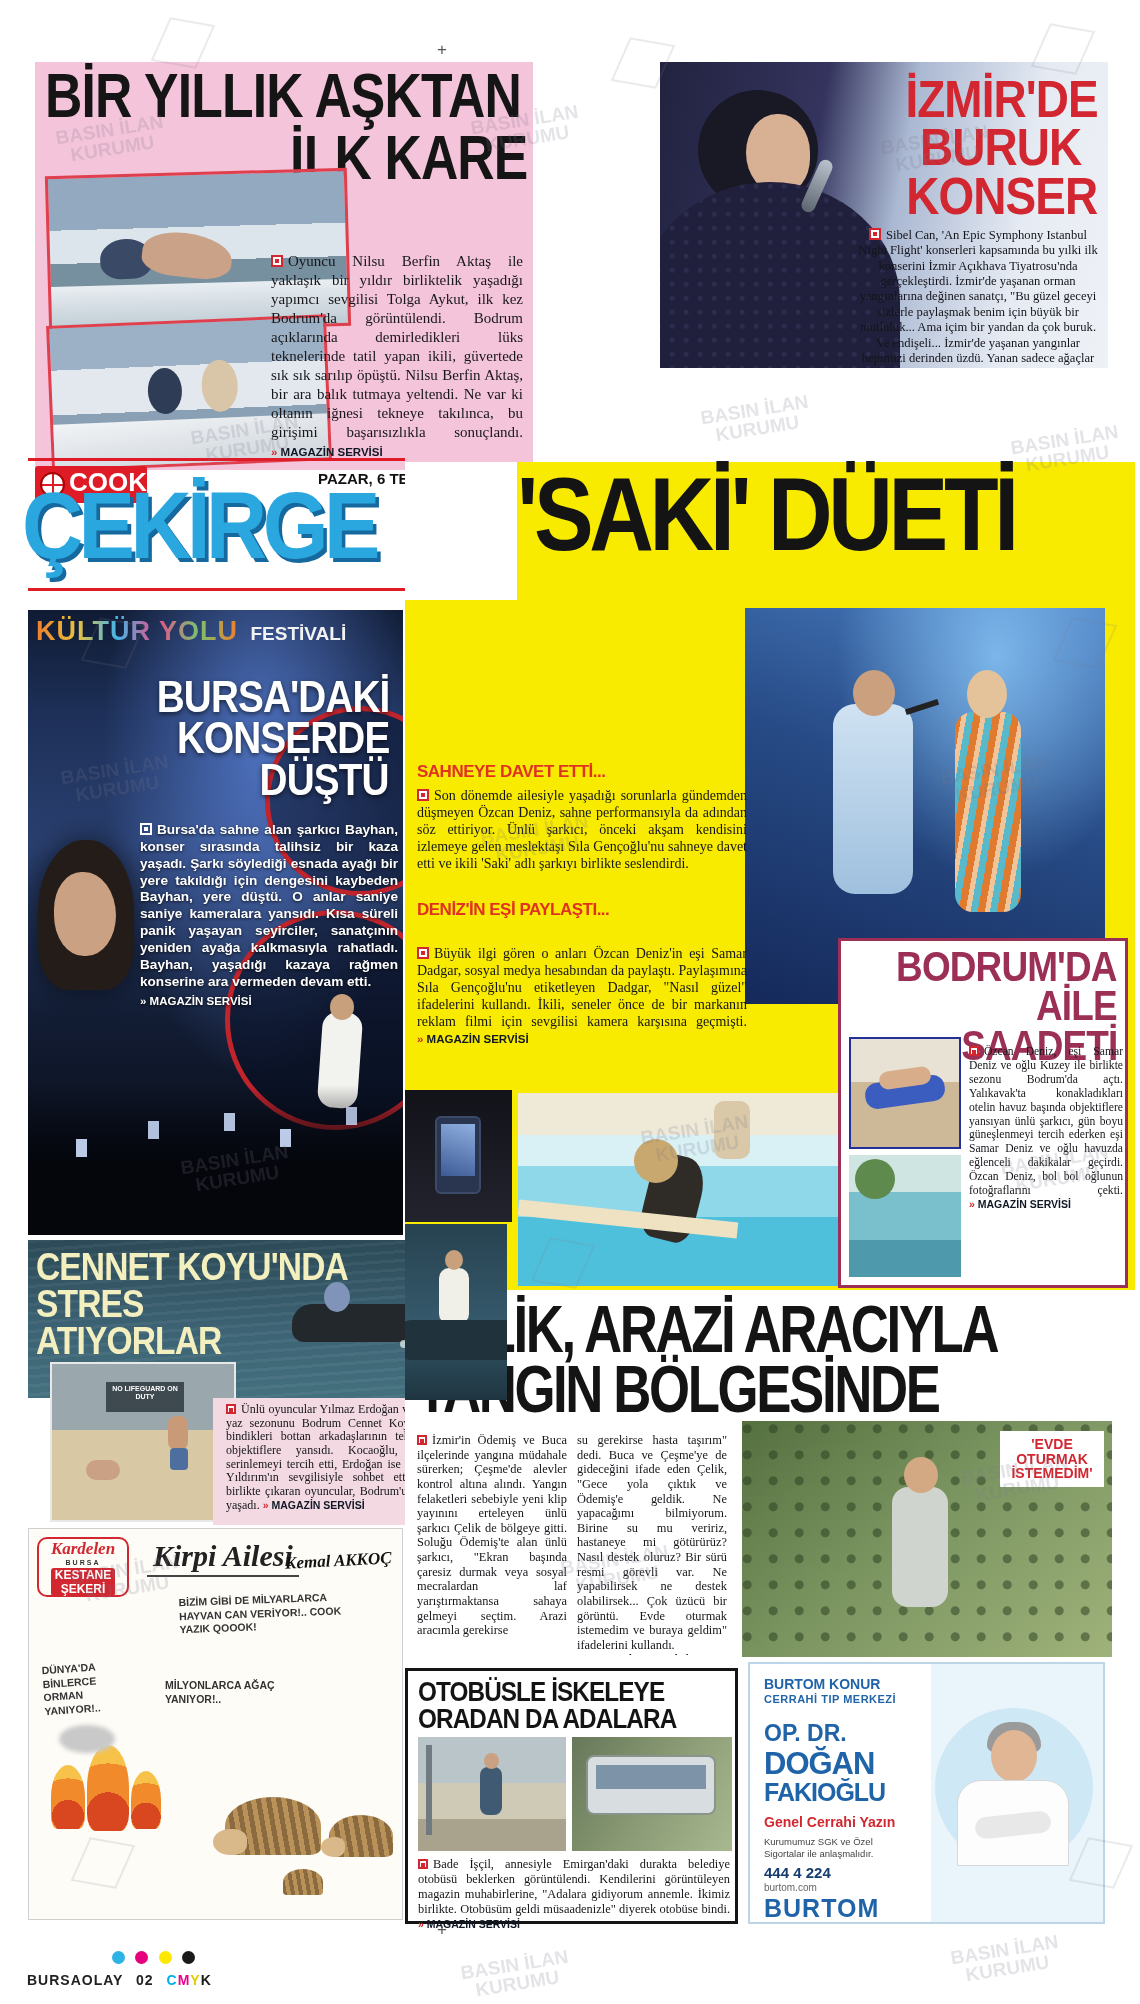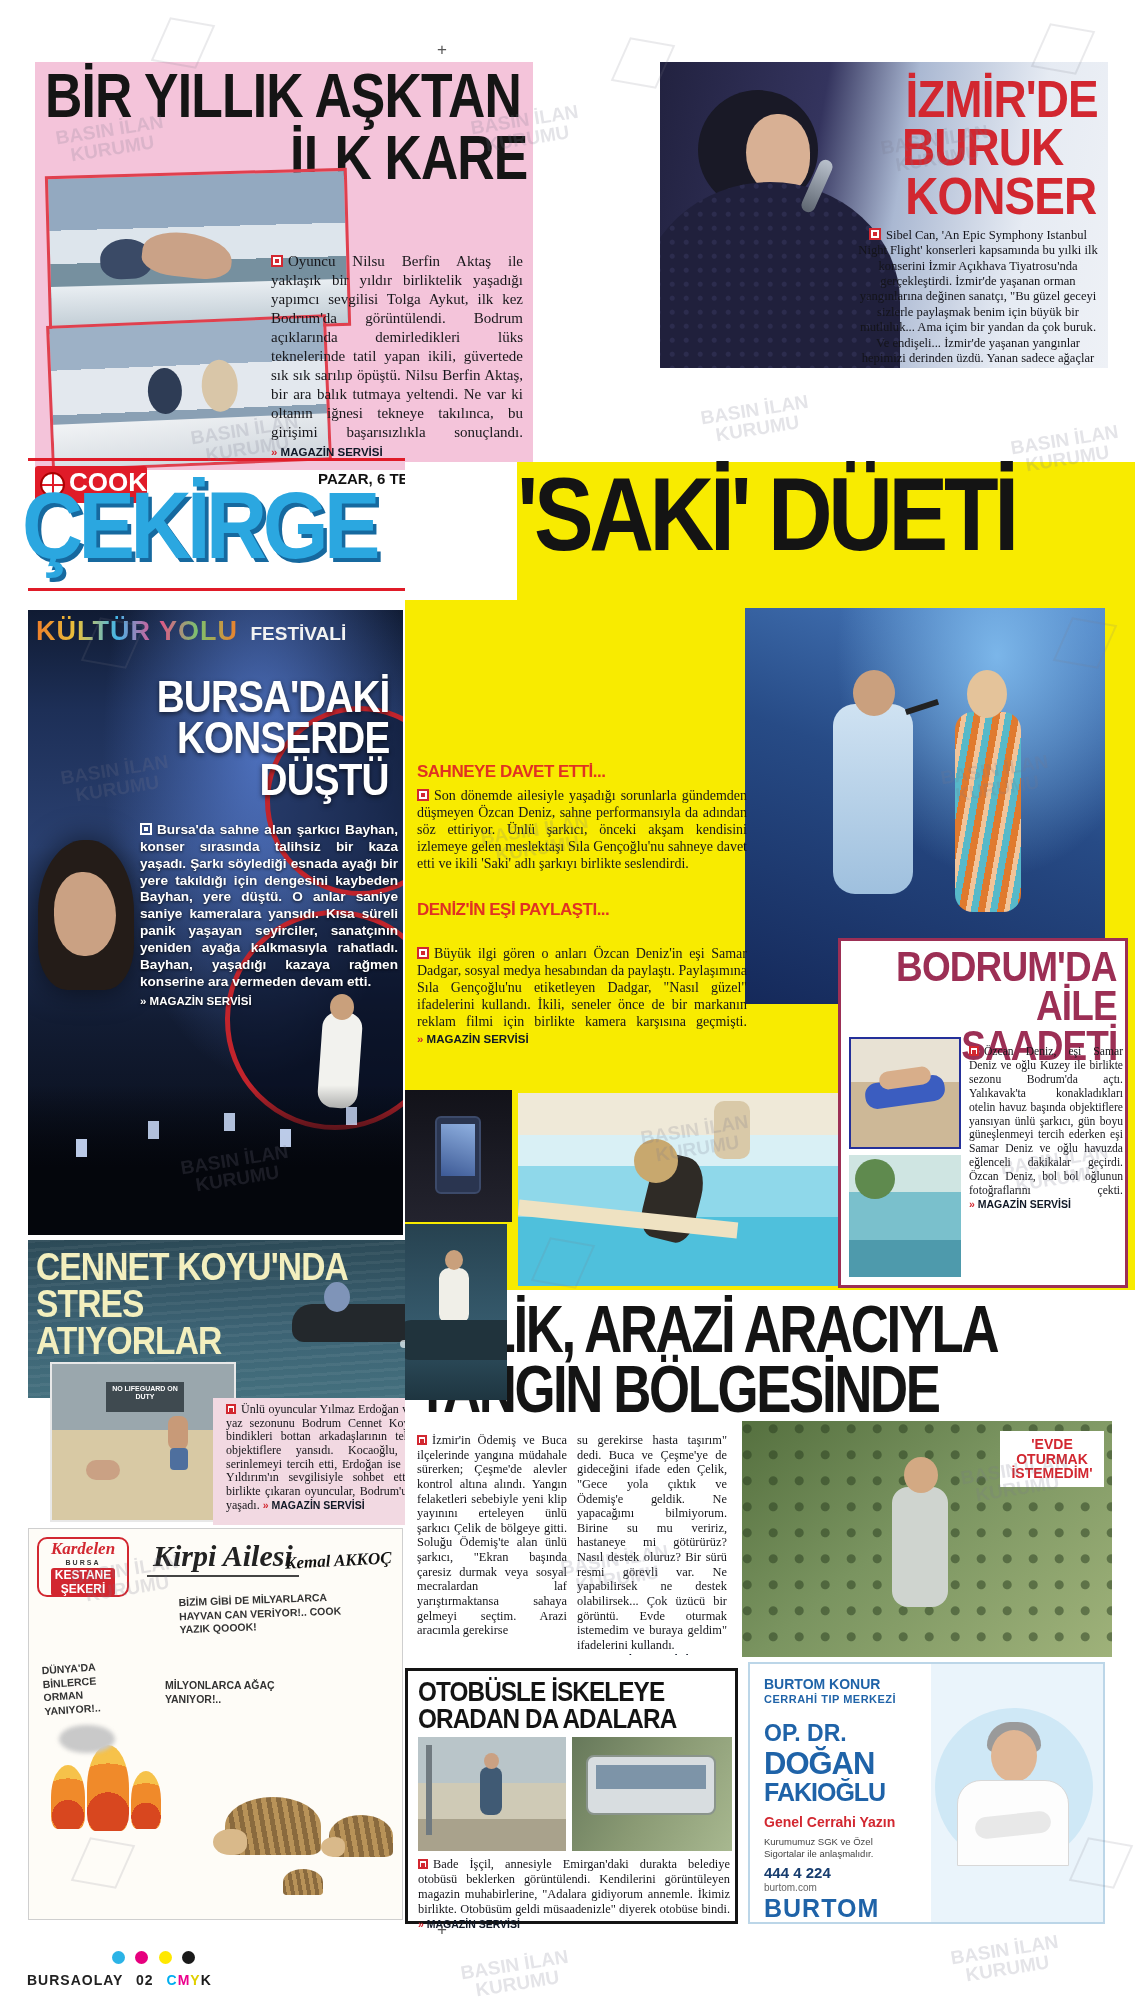--- a/index.html
+++ b/index.html
@@ -67,21 +67,21 @@
     </div>
   </div>
 
   <div class="ph" style="left:660px;top:62px;width:448px;height:306px;
        background:linear-gradient(100deg,#222240 0%,#34345e 34%,#aab8d2 52%,#e6ebf3 78%,#eef1f6 100%)">
     <div class="abs" style="left:38px;top:28px;width:120px;height:120px;border-radius:50%;background:#191926"></div>
     <div class="abs" style="left:86px;top:52px;width:64px;height:80px;border-radius:50% 50% 46% 54%;background:#d8b094"></div>
     <div class="abs" style="left:-20px;top:120px;width:260px;height:240px;border-radius:50% 50% 0 0;
          background:radial-gradient(circle at 30% 30%, #2c2c4e 2px, transparent 3px) 0 0/14px 14px,#20203c"></div>
     <div class="abs" style="left:150px;top:96px;width:14px;height:56px;border-radius:7px;background:linear-gradient(#b9c1cc,#5d6570);transform:rotate(24deg)"></div>
-    <div class="abs hl" style="right:10px;top:14px;text-align:left;font-size:51px;color:#d22730;line-height:.95">
+    <div class="abs hl" style="right:10px;top:14px;text-align:center;font-size:51px;color:#d22730;line-height:.95">
       <div><span class="cxr" style="--sx:.9">İZMİR'DE</span></div>
       <div><span class="cxr" style="--sx:.9">BURUK</span></div>
       <div><span class="cxr" style="--sx:.9">KONSER</span></div>
     </div>
     <div class="abs serif" style="left:196px;top:166px;width:244px;font-size:12.6px;line-height:1.22;color:#14141a;text-align:center">
       <span class="marker"></span><span>Sibel Can, 'An Epic Symphony Istanbul Night Flight' konserleri kapsamında bu yılki ilk konserini İzmir Açıkhava Tiyatrosu'nda gerçekleştirdi. İzmir'de yaşanan orman yangınlarına değinen sanatçı, "Bu güzel geceyi sizlerle paylaşmak benim için büyük bir mutluluk... Ama içim bir yandan da çok buruk. Ve endişeli... İzmir'de yaşanan yangınlar hepimizi derinden üzdü. Yanan sadece ağaçlar değil; canlar, yuvalar, hayatlar... Bu felakette zarar gören tüm canlar için yüreğim yanıyor" dedi.</span>
       
     </div>
   </div>
 
@@ -115,21 +115,21 @@
            background:repeating-linear-gradient(100deg,#e07a2e 0 7px,#f2c49a 7px 12px,#57b9c9 12px 19px)"></div>
       <div class="abs" style="left:222px;top:62px;width:40px;height:48px;border-radius:50%;background:#e4c39a"></div>
       <div class="abs" style="left:160px;top:96px;width:34px;height:6px;background:#222;transform:rotate(-18deg)"></div>
     </div>
     <div class="abs redsub" style="left:12px;top:300px">SAHNEYE DAVET ETTİ...</div>
     <div class="abs serif just" style="left:12px;top:325px;width:330px;font-size:14px;line-height:1.22;color:#15151a">
       <span class="marker"></span><span>Son dönemde ailesiyle yaşadığı sorunlarla gündemden düşmeyen Özcan Deniz, sahne performansıyla da adından söz ettiriyor. Ünlü şarkıcı, önceki akşam kendisini izlemeye gelen meslektaşı Sıla Gençoğlu'nu sahneye davet etti ve ikili 'Saki' adlı şarkıyı birlikte seslendirdi.</span>
     </div>
     <div class="abs redsub" style="left:12px;top:438px">DENİZ'İN EŞİ PAYLAŞTI...</div>
     <div class="abs serif just" style="left:12px;top:483px;width:330px;font-size:14px;line-height:1.22;color:#15151a">
-      <span class="marker"></span><span>Büyük ilgi gören o anları Özcan Deniz'in eşi Samar Dadgar, sosyal medya hesabından da paylaştı. Paylaşımına Sıla Gençoğlu'nu etiketleyen Dadgar, "Nasıl güzel" ifadelerini kullandı. İkili, seneler önce de bir markanın reklam filmi için birlikte kamera karşısına geçmişti.</span>
+      <span class="marker"></span><span>Büyük ilgi gören o anları Özcan Deniz'in eşi Samar Dadgar, sosyal medya hesabından da paylaştı. Paylaşımına Sıla Gençoğlu'nu etiketleyen Dadgar, "Nasıl güzel" ifadelerini kullandı. İkili, seneler önce de bir markanın reklam filmi için sevgilisi kamera karşısına geçmişti.</span>
       <span class="byl"> <span class="a">»</span> <b>MAGAZİN SERVİSİ</b></span>
     </div>
 
     <div class="ph" style="left:0;top:628px;width:107px;height:132px;background:linear-gradient(180deg,#121219,#23232e)">
       <div class="abs" style="left:30px;top:26px;width:46px;height:78px;border-radius:6px;background:#2a3550;border:2px solid #3c4a6a"></div>
       <div class="abs" style="left:36px;top:34px;width:34px;height:52px;background:linear-gradient(200deg,#8fb0e0,#3d5a96)"></div>
     </div>
 
     <div class="ph" style="left:113px;top:631px;width:344px;height:193px;
          background:linear-gradient(180deg,#efe9d8 0 22%,#d9f0f5 22% 38%,#8fd8ea 38% 64%,#4fc0dc 64%)">

